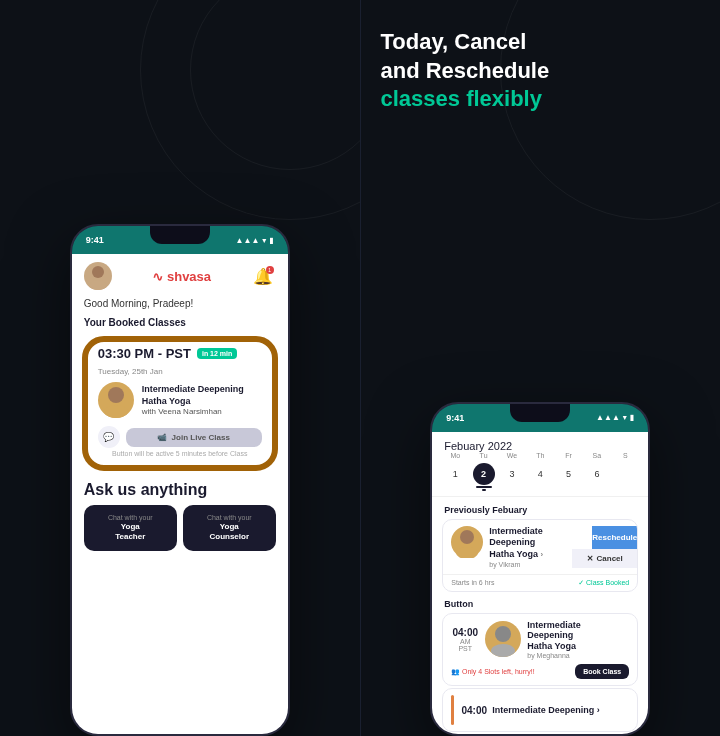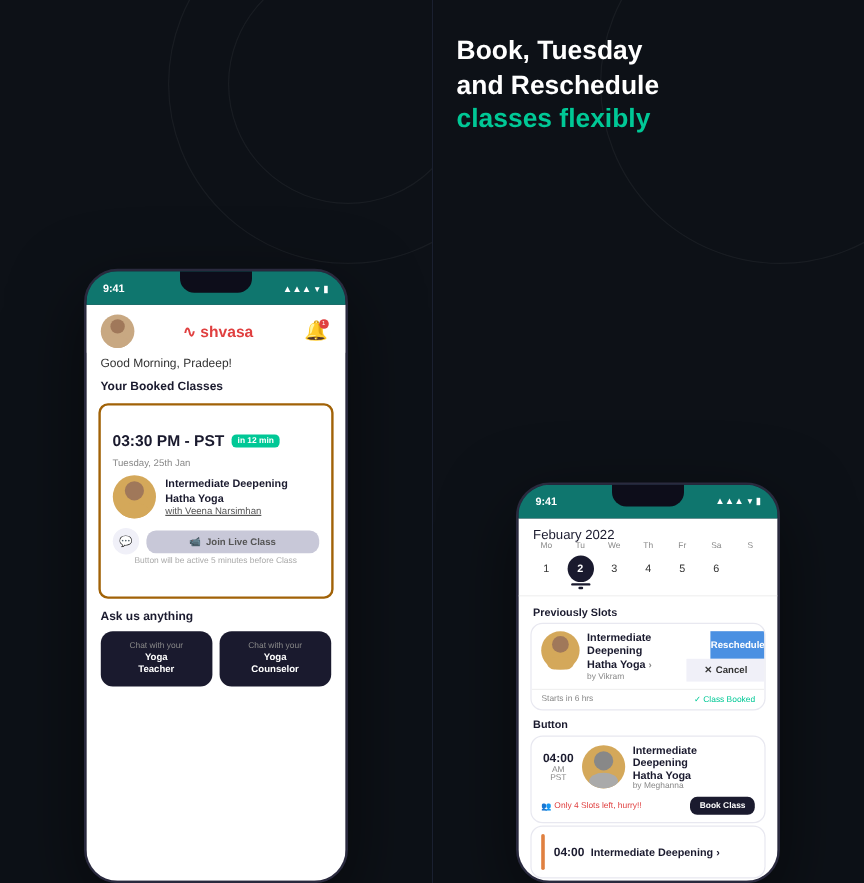--- a/index.html
+++ b/index.html
@@ -201,23 +201,23 @@
 
     .section-title {
       padding: 4px 12px 4px;
       font-size: 10px;
       font-weight: 700;
       color: #1a1a2e;
     }
 
     .class-card {
       margin: 4px 10px;
-      border: 2px solid #a16207;
-      border-radius: 8px;
-      padding: 22px 10px;
+      border: 6px solid #a16207;
+      border-radius: 22px;
+      padding: 4px 10px;
       background: #fff;
     }
 
     .class-time-row {
       display: flex;
       align-items: center;
       gap: 6px;
       margin-bottom: 6px;
     }
 
@@ -267,21 +267,20 @@
     .class-name {
       font-size: 9px;
       font-weight: 700;
       color: #1a1a2e;
       line-height: 1.3;
     }
 
     .class-teacher {
       font-size: 8px;
       color: #555;
-      text-decoration: underline;
     }
 
     .join-btn-row {
       display: flex;
       align-items: center;
       gap: 6px;
       margin-top: 8px;
     }
 
     .chat-icon-btn {
@@ -314,21 +313,21 @@
       color: #aaa;
       text-align: center;
       padding: 2px 0 4px;
     }
 
     .ask-section {
       padding: 6px 12px 4px;
     }
 
     .ask-title {
-      font-size: 10px;
+      font-size: 16px;
       font-weight: 700;
       color: #1a1a2e;
       margin-bottom: 6px;
     }
 
     .ask-cards {
       display: flex;
       gap: 6px;
     }
 
@@ -734,21 +733,21 @@
       </div>
     </div>
   </div>
 </div>
 
 <div class="panel panel-right">
   <div class="bg-circle bg-circle-1"></div>
 
   <div class="panel-header">
     <div class="header-main">
-      <span>Book, Tuesday</span><br>
+      <span>Today, Cancel</span><br>
       <span>and Reschedule</span><br>
       <span class="header-accent">classes flexibly</span>
     </div>
   </div>
 
   <div class="phone-container">
     <div class="phone">
       <div class="phone-notch">
         <span class="status-time">9:41</span>
         <div class="status-icons">
@@ -780,21 +779,21 @@
             <span class="date-item">3</span>
             <span class="date-item">4</span>
             <span class="date-item">5</span>
             <span class="date-item">6</span>
             <span class="date-item"></span>
           </div>
         </div>
 
         <div class="divider"></div>
 
-        <div class="prev-booked-title">Previously Slots</div>
+        <div class="prev-booked-title">Previously Febuary</div>
 
         <div class="booked-card">
           <div class="booked-main">
             <div class="booked-avatar">
               <svg viewBox="0 0 32 32" width="32" height="32">
                 <circle cx="16" cy="11" r="7" fill="#a0785a"></circle>
                 <ellipse cx="16" cy="27" rx="11" ry="6" fill="#d4a85a"></ellipse>
               </svg>
             </div>
             <div class="booked-info">

